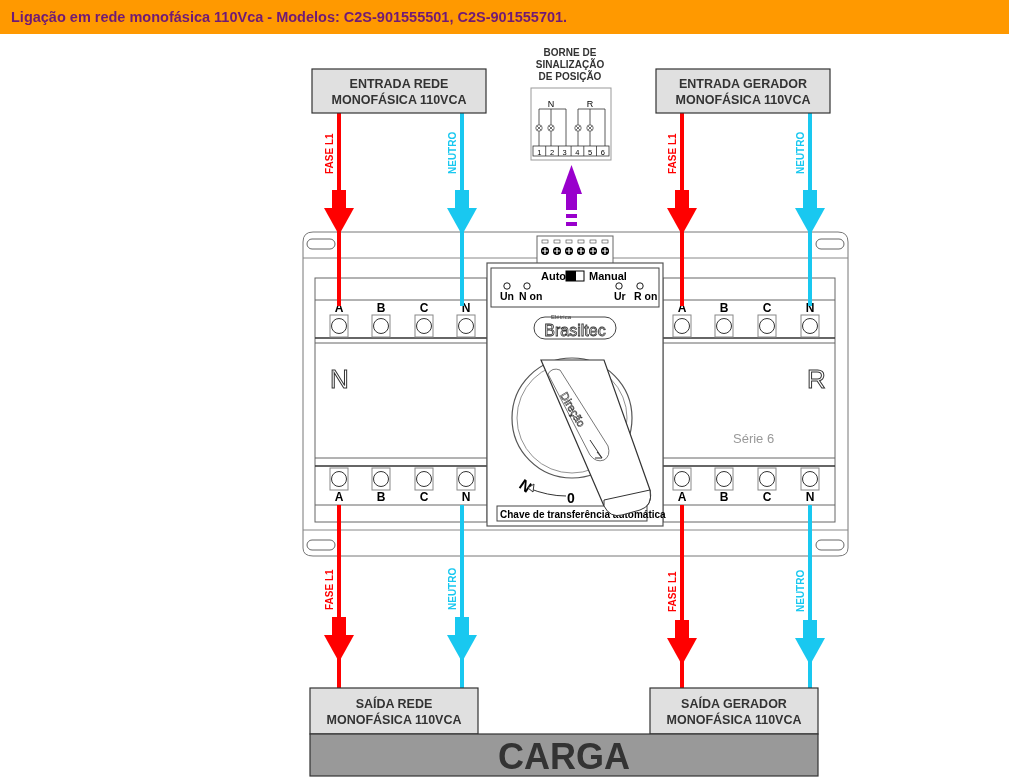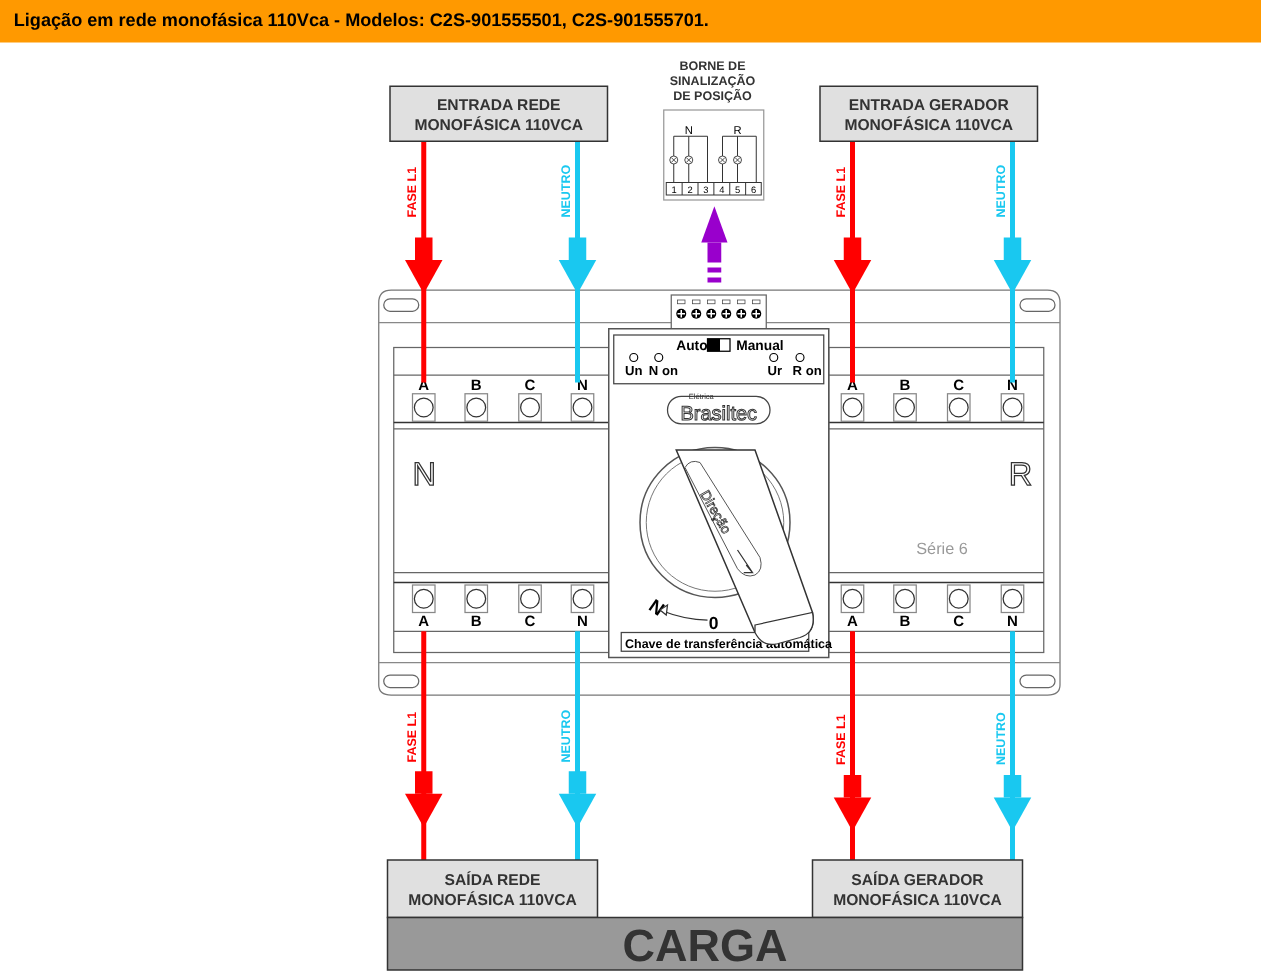--- a/index.html
+++ b/index.html
@@ -1,18 +1,18 @@
 <!DOCTYPE html>
 <html><head>
 <meta charset="utf-8">
 <style>
   html, body { margin: 0; padding: 0; background: #ffffff; }
   body { width: 1009px; height: 783px; position: relative; overflow: hidden; font-family: "Liberation Sans", sans-serif; }
   .header-bar { position: absolute; left: 0; top: 0; width: 1009px; height: 34px; background: #ff9900; }
-  .header-title { position: absolute; left: 11px; top: 9px; color: #000000; font-weight: bold; font-size: 14.5px; font-family: "Liberation Sans", sans-serif; white-space: nowrap; }
+  .header-title { position: absolute; left: 11px; top: 9px; color: #701a75; font-weight: bold; font-size: 14.5px; font-family: "Liberation Sans", sans-serif; white-space: nowrap; }
   svg { position: absolute; left: 0; top: 0; }
   .lbl { font-family: "Liberation Sans", sans-serif; font-weight: bold; }
 </style>
 </head>
 <body>
 
 <div class="header-bar">
   <span class="header-title">Ligação em rede monofásica 110Vca - Modelos: C2S-901555501, C2S-901555701.</span>
 </div>
 

